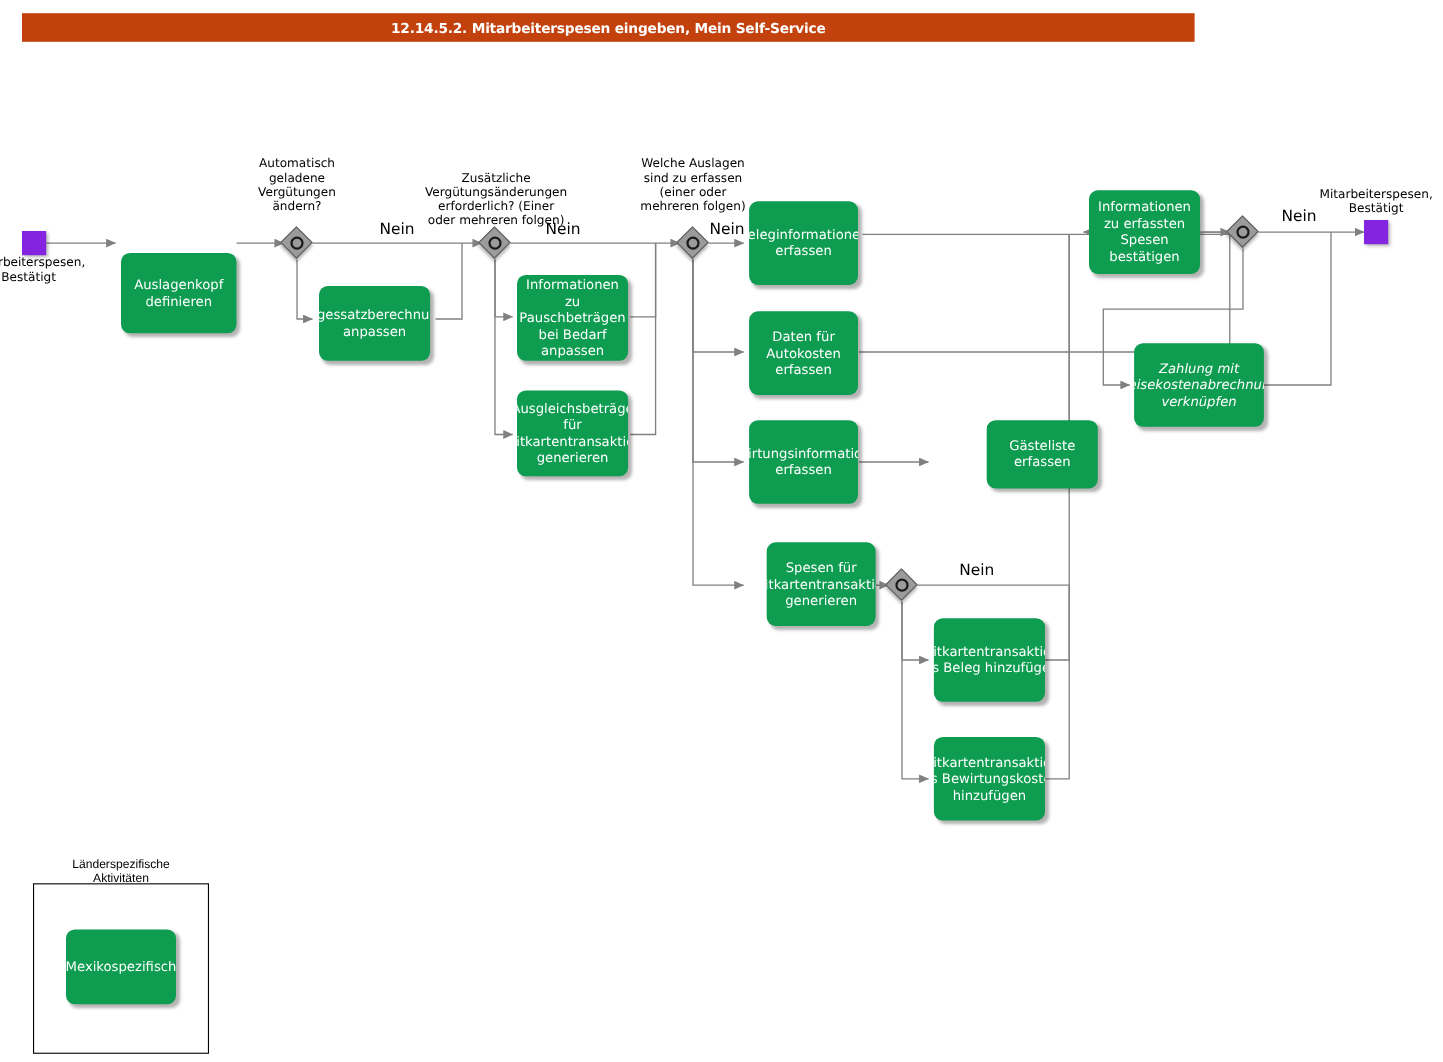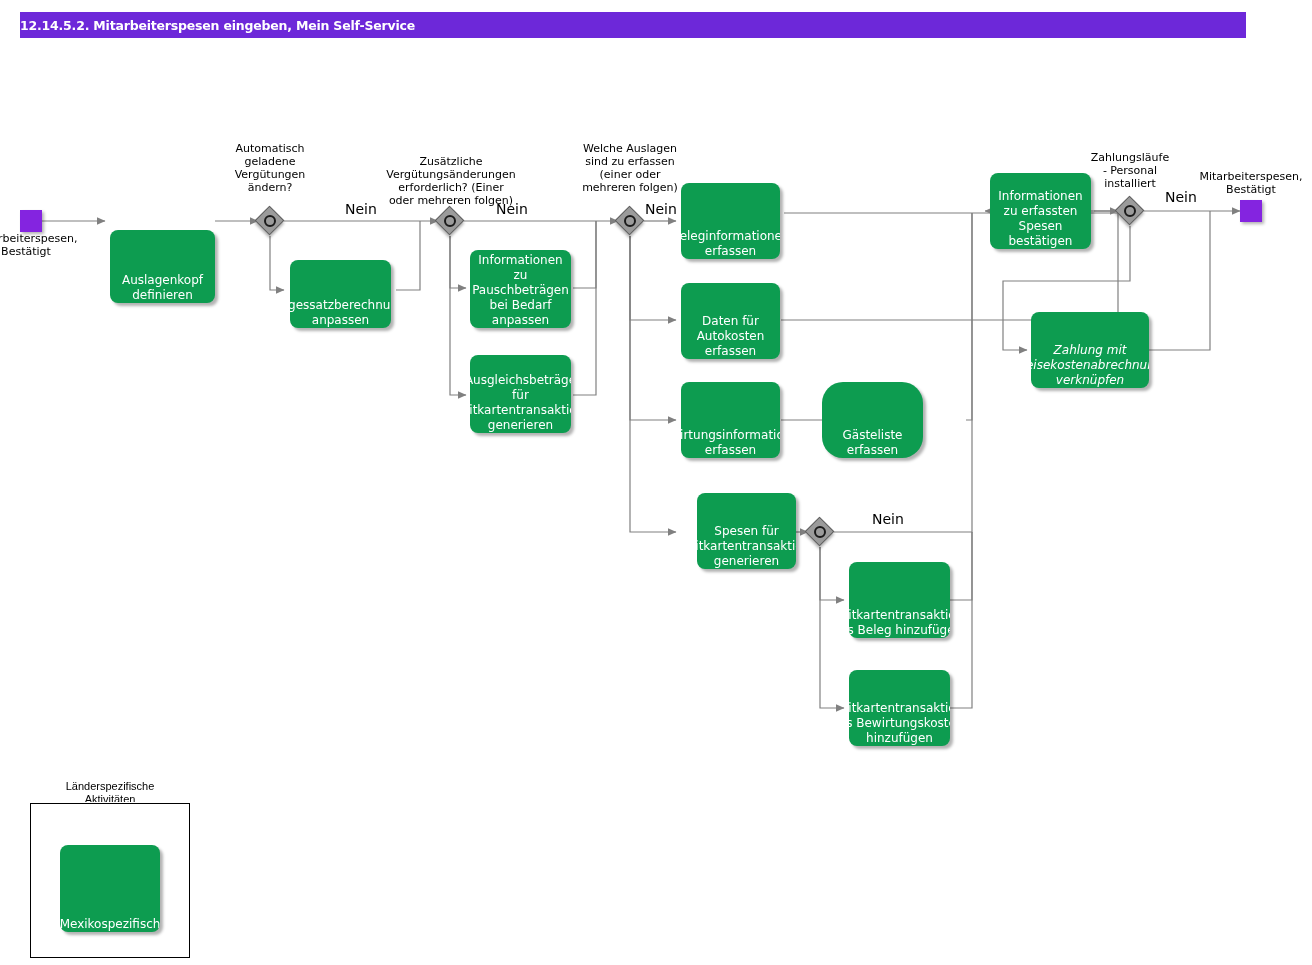--- a/index.html
+++ b/index.html
@@ -4,40 +4,40 @@
 <style>
   html,body{margin:0;padding:0;background:#ffffff;}
   body{
     font-family:"DejaVu Sans", sans-serif;
     width:1312px;height:965px;position:relative;overflow:hidden;
   }
   #canvas{position:absolute;left:0;top:0;width:1312px;height:965px;}
 
   
   .titlebar{
-    position:absolute;left:20px;top:12px;width:1226px;height:26px;
-    background:#6d28d9;
-    display:flex;align-items:center;justify-content:flex-start;
+    position:absolute;left:20px;top:12px;width:1066px;height:26px;
+    background:#c2410c;
+    display:flex;align-items:center;justify-content:center;
   }
   .titlebar .t{
     color:#ffffff;font-size:12.5px;font-weight:bold;
     font-family:"DejaVu Sans", sans-serif;
     letter-spacing:-0.2px;white-space:nowrap;
   }
 
   
   svg#links{position:absolute;left:0;top:0;width:1312px;height:965px;pointer-events:none;}
 
   
   .task{
     position:absolute;
     background:#0d9c50;
     border-radius:8px;
     box-shadow:3px 3px 3px rgba(0,0,0,0.30);
-    display:flex;align-items:flex-end;justify-content:center;
+    display:flex;align-items:center;justify-content:center;
     overflow:hidden;
     box-sizing:border-box;
   }
   .task .lbl{
     color:#ffffff;font-size:12px;line-height:15px;text-align:center;
     font-family:"DejaVu Sans", sans-serif;
     white-space:pre;
   }
 
   
@@ -201,23 +201,20 @@
 
   <div class="gw" style="left:805px;top:517px;">
     <div class="dia"></div>
     <div class="ring"></div>
   </div>
 
   <div class="gw" style="left:1115px;top:196px;">
     <div class="dia"></div>
     <div class="ring"></div>
   </div>
-  <div class="gw-label" style="left:1062px;top:151px;width:136px;">Zahlungsläufe
-- Personal
-installiert</div>
 
   <div class="edge-label" style="left:345px;top:203px;">Nein</div>
   <div class="edge-label" style="left:496px;top:203px;">Nein</div>
   <div class="edge-label" style="left:645px;top:203px;">Nein</div>
   <div class="edge-label" style="left:872px;top:513px;">Nein</div>
   <div class="edge-label" style="left:1165px;top:191px;">Nein</div>
 
   <div class="task" style="left:110px;top:185px;width:105px;height:73px;margin-top:45px;">
     <span class="lbl">Auslagenkopf
 definieren</span>
@@ -252,21 +249,21 @@
     <span class="lbl">Daten für
 Autokosten
 erfassen</span>
   </div>
 
   <div class="task" style="left:681px;top:382px;width:99px;height:76px;">
     <span class="lbl">Bewirtungsinformationen
 erfassen</span>
   </div>
 
-  <div class="task" style="left:822px;top:382px;width:101px;height:76px;border-radius:21px;">
+  <div class="task" style="left:897px;top:382px;width:101px;height:62px;">
     <span class="lbl">Gästeliste
 erfassen</span>
   </div>
 
   <div class="task" style="left:681px;top:493px;width:99px;height:76px;margin-left:16px;">
     <span class="lbl">Spesen für
 Kreditkartentransaktionen
 generieren</span>
   </div>
 
@@ -290,17 +287,17 @@
 
   <div class="task" style="left:1031px;top:312px;width:118px;height:76px;font-style:italic;">
     <span class="lbl">Zahlung mit
 Reisekostenabrechnung
 verknüpfen</span>
   </div>
 
   <div class="group-title" style="left:30px;top:780px;width:160px;height:22px;">Länderspezifische
 Aktivitäten</div>
   <div class="group-frame" style="left:30px;top:803px;width:160px;height:155px;"></div>
-  <div class="task" style="left:60px;top:845px;width:100px;height:87px;">
+  <div class="task" style="left:60px;top:845px;width:100px;height:68px;">
     <span class="lbl">Mexikospezifisch</span>
   </div>
 
 </div>
 
 </body></html>

